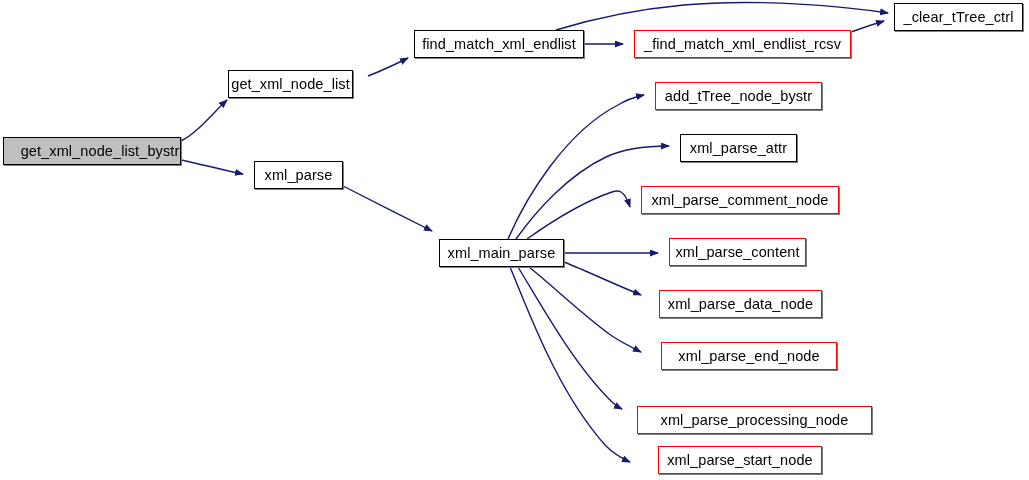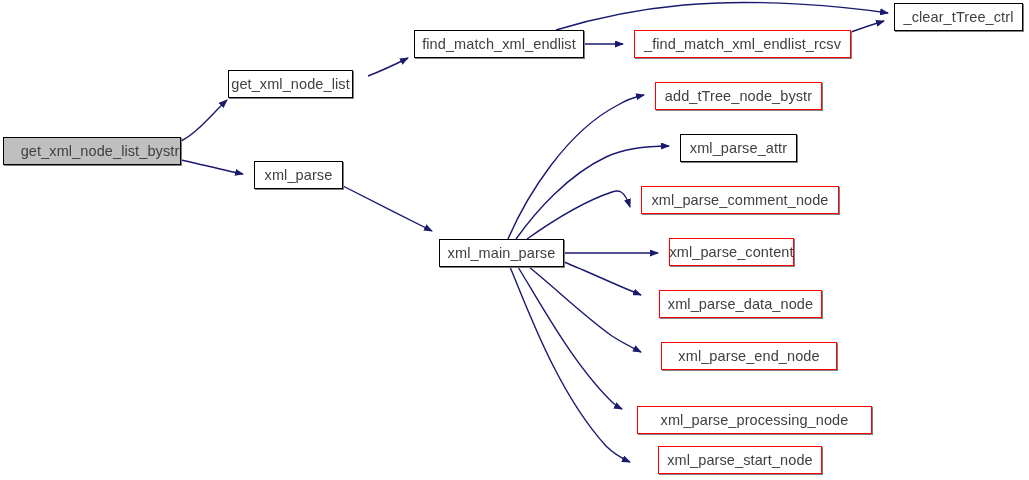--- a/index.html
+++ b/index.html
@@ -25,21 +25,21 @@
   .node {
     position: absolute;
     box-sizing: border-box;
     display: flex;
     align-items: center;
     justify-content: center;
     height: 28px;
     background: #ffffff;
     border: 1px solid #000000;
     font-size: 14.5px;
-    color: #404040;
+    color: #000000;
     white-space: nowrap;
     line-height: 1;
     letter-spacing: 0.1px;
   }
   .node.red {
     border-color: #ff0000;
   }
   .node.current {
     background: #bfbfbf;
     border-color: #000000;
@@ -107,21 +107,21 @@
       </div>
       <div class="node shadow" style="left: 680px; top: 134px; width: 117px; text-align: right;">
         <span class="label">xml_parse_attr</span>
       </div>
       <div class="node shadow red" style="left: 641px; top: 186px; width: 198px;">
         <span class="label">xml_parse_comment_node</span>
       </div>
       <div class="node shadow" style="left: 439px; top: 239px; width: 125px;">
         <span class="label">xml_main_parse</span>
       </div>
-      <div class="node shadow red" style="left: 669px; top: 238px; width: 125px;">
+      <div class="node shadow red" style="left: 669px; top: 238px; width: 137px;">
         <span class="label">xml_parse_content</span>
       </div>
       <div class="node shadow red" style="left: 659px; top: 290px; width: 163px;">
         <span class="label">xml_parse_data_node</span>
       </div>
       <div class="node shadow red" style="left: 661px; top: 342px; width: 176px;">
         <span class="label">xml_parse_end_node</span>
       </div>
       <div class="node shadow red" style="left: 637px; top: 406px; width: 235px;">
         <span class="label">xml_parse_processing_node</span>

